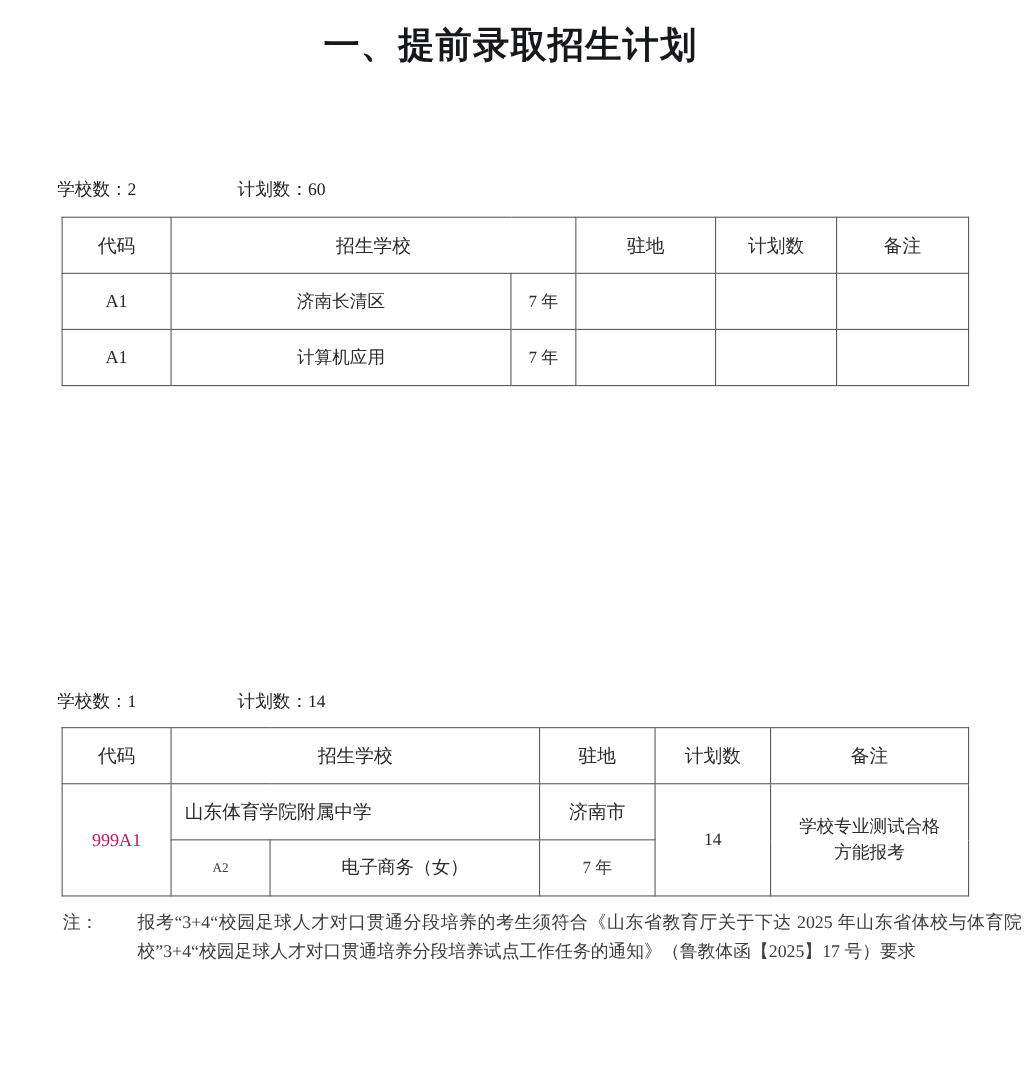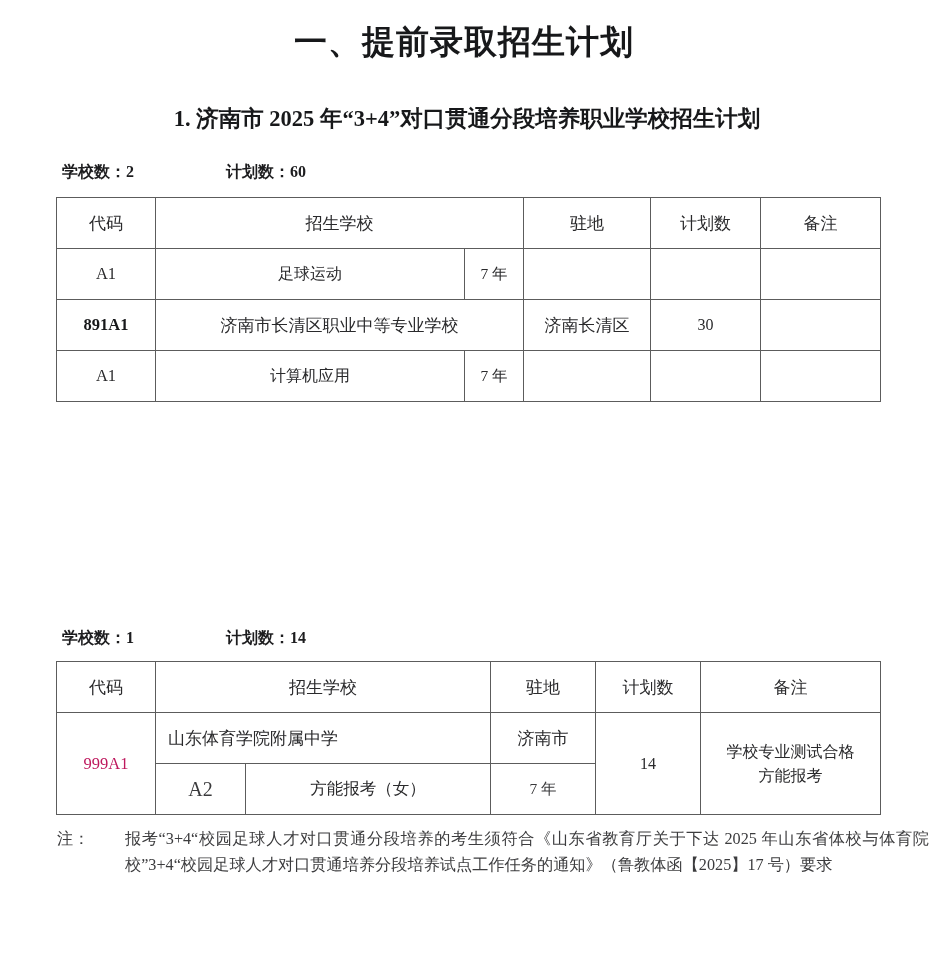--- a/index.html
+++ b/index.html
@@ -44,23 +44,23 @@
     font-size: 22.5px;
     font-weight: bold;
     line-height: 1.3;
     color: #17181a;
   }
   .section-title.s1 { top: 104px; }
   .section-title.s2 { top: 573px; }
 
   .stat-line {
     position: absolute;
-    left: 62px;
-    font-size: 16px;
-    font-weight: bold;
+    left: 52px;
+    font-size: 16px;
+    font-weight: normal;
     color: #1d1d1f;
     white-space: nowrap;
   }
   .stat-line.l1 { top: 162px; }
   .stat-line.l2 { top: 628px; }
   .stat-line .gap { display: inline-block; width: 92px; }
 
   
   table.grid {
     position: absolute;
@@ -141,21 +141,21 @@
   .cell-empty { }
 
   
   #table-two .t2-school-name {
     text-align: left;
     padding-left: 12px;
     font-size: 17px;
     color: #2a2a2c;
   }
   #table-two .t2-major-code {
-    font-size: 20px;
+    font-size: 12px;
     color: #3a3a3c;
   }
   #table-two .t2-major-name {
     font-size: 16.5px;
     color: #2a2a2c;
   }
   #table-two .t2-place {
     font-size: 17px;
     color: #2a2a2c;
   }
@@ -192,21 +192,20 @@
     display: block;
   }
 </style>
 </head>
 <body>
 
 <div class="page">
 
   <div class="doc-title">一、提前录取招生计划</div>
 
-  <div class="section-title s1">1. 济南市 2025 年“3+4”对口贯通分段培养职业学校招生计划</div>
 
   <div class="stat-line l1">
     <span>学校数：2</span><span class="gap"></span><span>计划数：60</span>
   </div>
 
   <table class="grid" id="table-one">
     <colgroup>
       <col style="width:99px">
       <col style="width:224px">
       <col style="width:85px">
@@ -221,34 +220,27 @@
         <th class="th-cell" colspan="3">招生学校</th>
         <th class="th-cell">驻地</th>
         <th class="th-cell">计划数</th>
         <th class="th-cell">备注</th>
       </tr>
     </thead>
     <tbody>
 
       <tr class="row-major">
         <td class="cell-code">A1</td>
-        <td class="cell-major-name" colspan="2">足球运动</td>
+        <td class="cell-major-name" colspan="2">济南长清区</td>
         <td class="cell-years">7 年</td>
         <td class="cell-empty"></td>
         <td class="cell-empty"></td>
         <td class="cell-empty"></td>
       </tr>
 
-      <tr class="row-school">
-        <td class="cell-code bold">891A1</td>
-        <td class="cell-school-name" colspan="3">济南市长清区职业中等专业学校</td>
-        <td class="cell-place">济南长清区</td>
-        <td class="cell-plan">30</td>
-        <td class="cell-empty"></td>
-      </tr>
       <tr class="row-major">
         <td class="cell-code">A1</td>
         <td class="cell-major-name" colspan="2">计算机应用</td>
         <td class="cell-years">7 年</td>
         <td class="cell-empty"></td>
         <td class="cell-empty"></td>
         <td class="cell-empty"></td>
       </tr>
     </tbody>
   </table>
@@ -282,21 +274,21 @@
         <td class="t2-school-name" colspan="2">山东体育学院附属中学</td>
         <td class="t2-place">济南市</td>
         <td class="t2-plan" rowspan="2">14</td>
         <td class="cell-note" rowspan="2">
           <div>学校专业测试合格</div>
           <div>方能报考</div>
         </td>
       </tr>
       <tr class="row-major">
         <td class="t2-major-code">A2</td>
-        <td class="t2-major-name">方能报考（女）</td>
+        <td class="t2-major-name">电子商务（女）</td>
         <td class="t2-years">7 年</td>
       </tr>
     </tbody>
   </table>
 
   <div class="footnote">
     <span class="fn-label">注：</span>
     <span class="fn-body">报考“3+4“校园足球人才对口贯通分段培养的考生须符合《山东省教育厅关于下达 2025 年山东省体校与体育院校”3+4“校园足球人才对口贯通培养分段培养试点工作任务的通知》（鲁教体函【2025】17 号）要求</span>
   </div>
 

